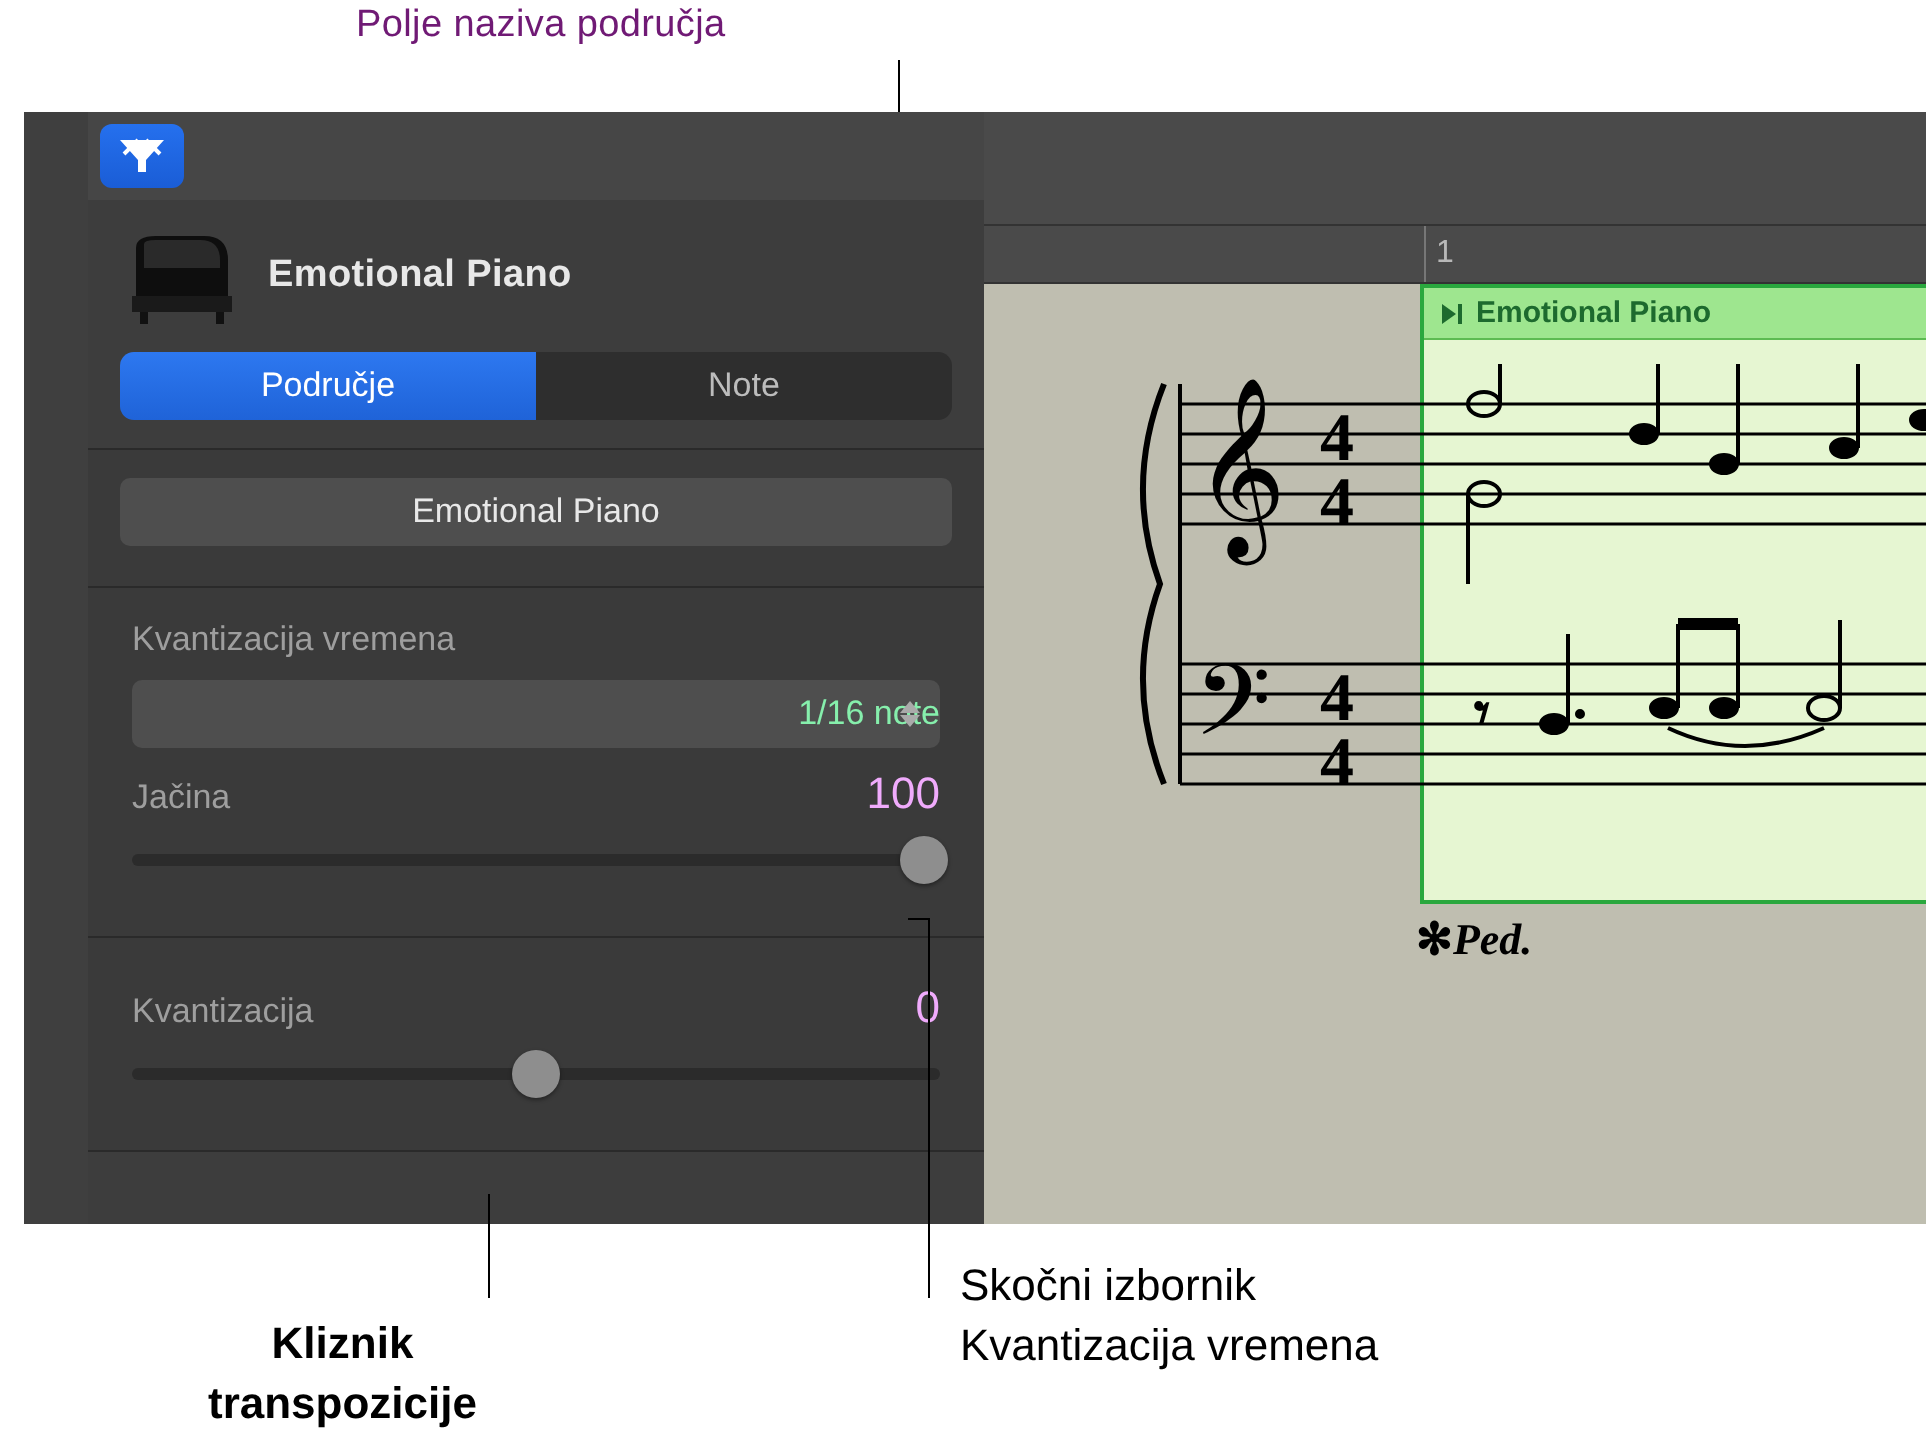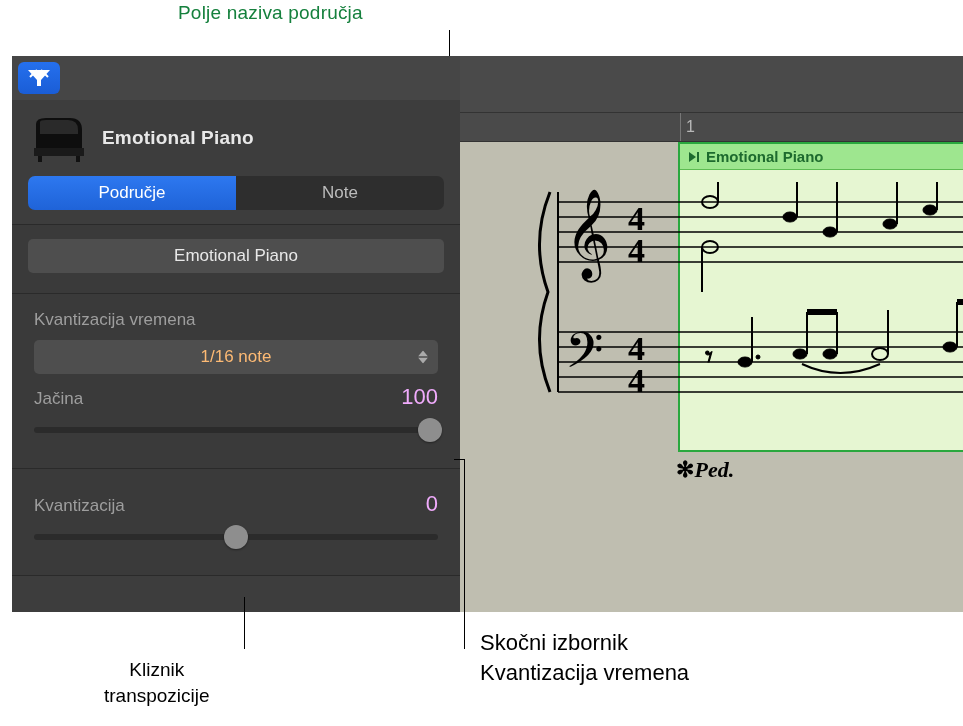--- a/index.html
+++ b/index.html
@@ -9,40 +9,41 @@
       width: 963px;
       height: 726px;
       position: relative;
       overflow: hidden;
     }
     .callout-top {
       position: absolute;
       top: 2px;
       left: 178px;
       font-size: 19px;
-      color: #15803d;
+      color: #701a75;
       letter-spacing: 0.2px;
     }
     .callout-line-top {
       position: absolute;
       top: 30px;
       left: 449px;
       width: 1px;
       height: 250px;
       background: #000;
     }
     .app-frame {
       position: absolute;
       top: 56px;
       left: 12px;
       width: 951px;
       height: 556px;
       background: #3f3f3f;
       display: flex;
       overflow: hidden;
+      padding-left: 32px;
     }
     .inspector {
       width: 448px;
       background: #3d3d3d;
       position: relative;
     }
     .top-bar {
       height: 44px;
       background: #464646;
       display: flex;
@@ -131,23 +132,23 @@
       color: #9e9e9e;
       font-size: 17px;
       margin-bottom: 10px;
     }
     .dropdown {
       height: 34px;
       background: #4e4e4e;
       border-radius: 5px;
       display: flex;
       align-items: center;
-      justify-content: center;
-      position: relative;
-      color: #fdba74;
+      justify-content: flex-end;
+      position: relative;
+      color: #86efac;
       font-size: 17px;
       margin-bottom: 10px;
     }
     .dropdown .arrows {
       position: absolute;
       right: 10px;
       top: 50%;
       transform: translateY(-50%);
       display: flex;
       flex-direction: column;
@@ -248,23 +249,24 @@
       font-family: "Times New Roman", serif;
       font-style: italic;
       font-size: 22px;
       font-weight: bold;
     }
     
     .callout-bottom-1 {
       position: absolute;
       top: 657px;
       left: 104px;
-      font-size: 19px;
+      font-size: 22px;
       text-align: center;
       line-height: 1.35;
+      font-weight: bold;
     }
     .callout-bottom-2 {
       position: absolute;
       top: 628px;
       left: 480px;
       font-size: 22px;
       line-height: 1.35;
     }
     .callout-line-b1 {
       position: absolute;

